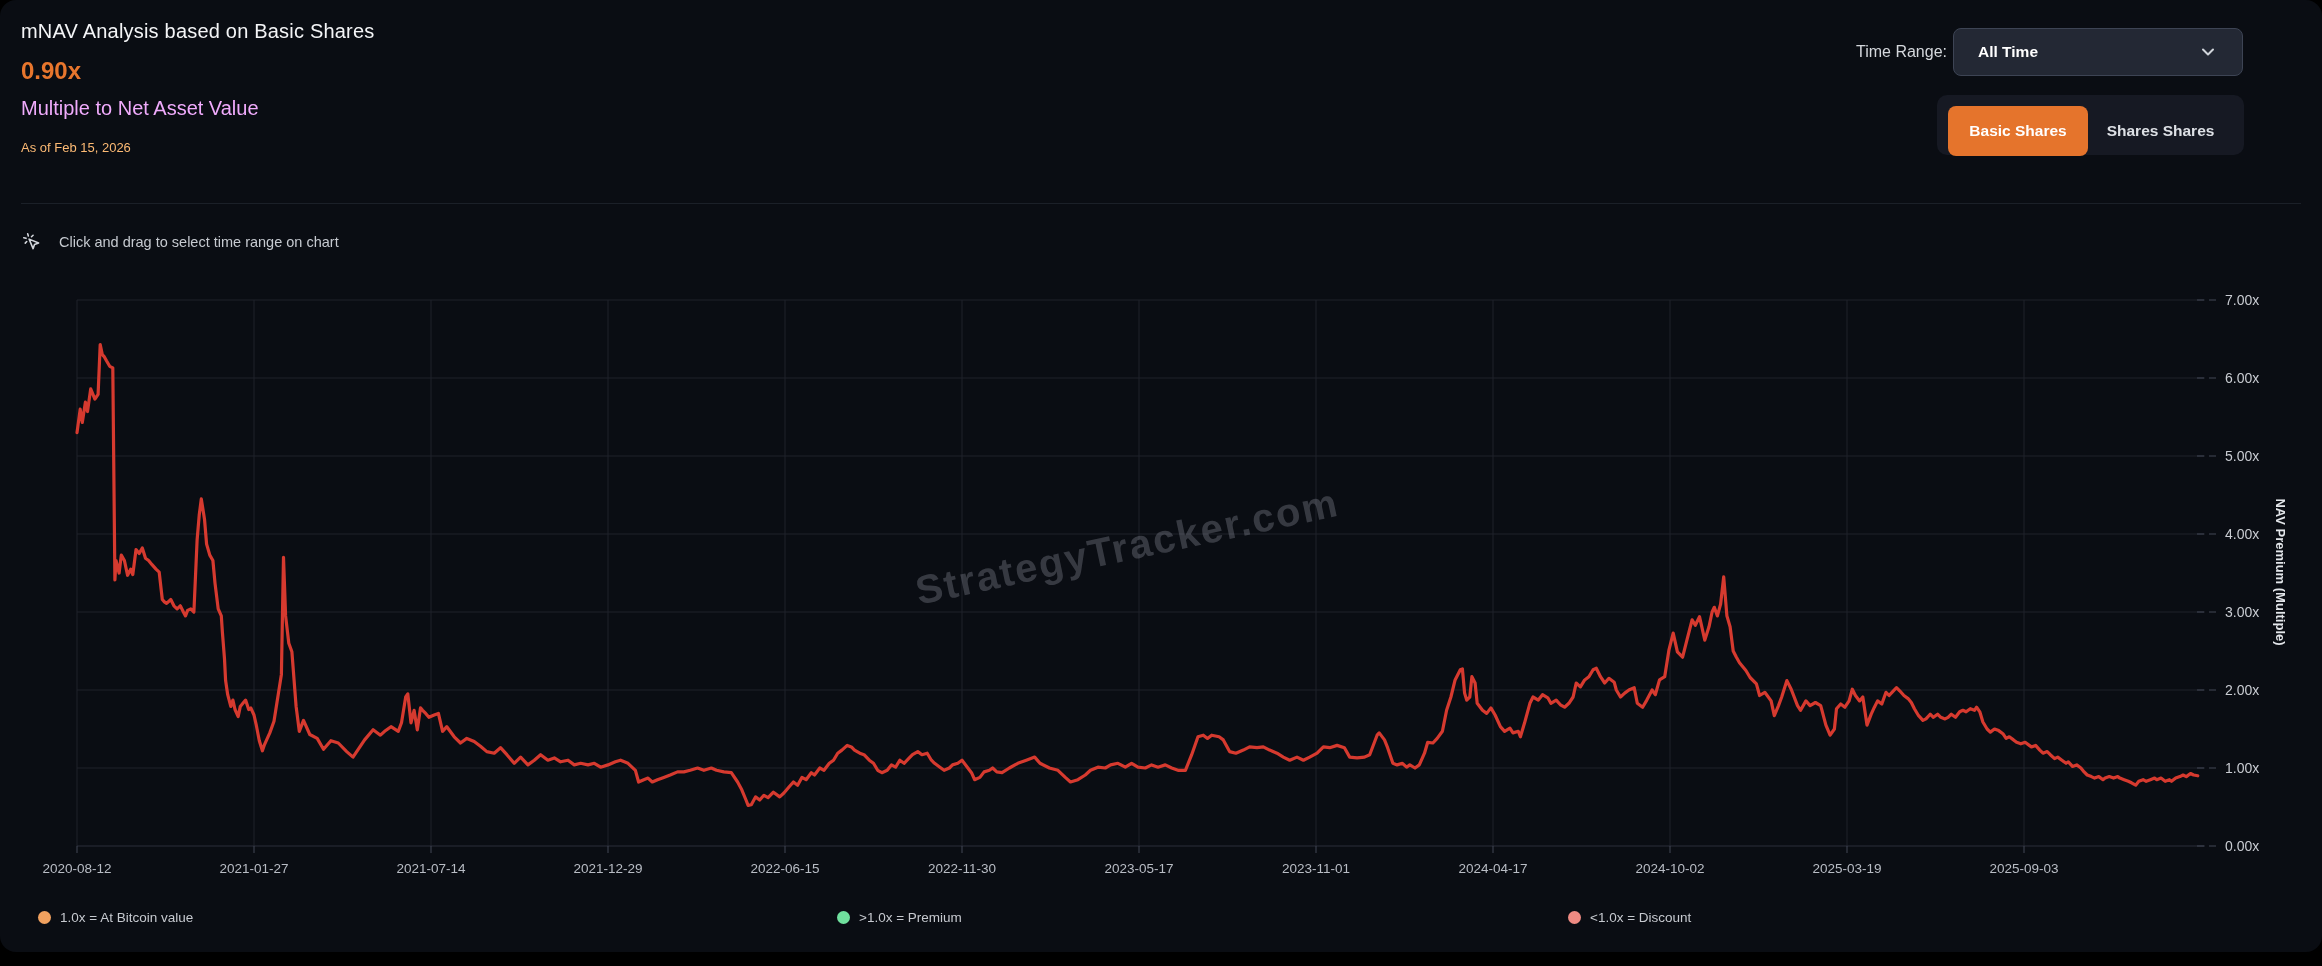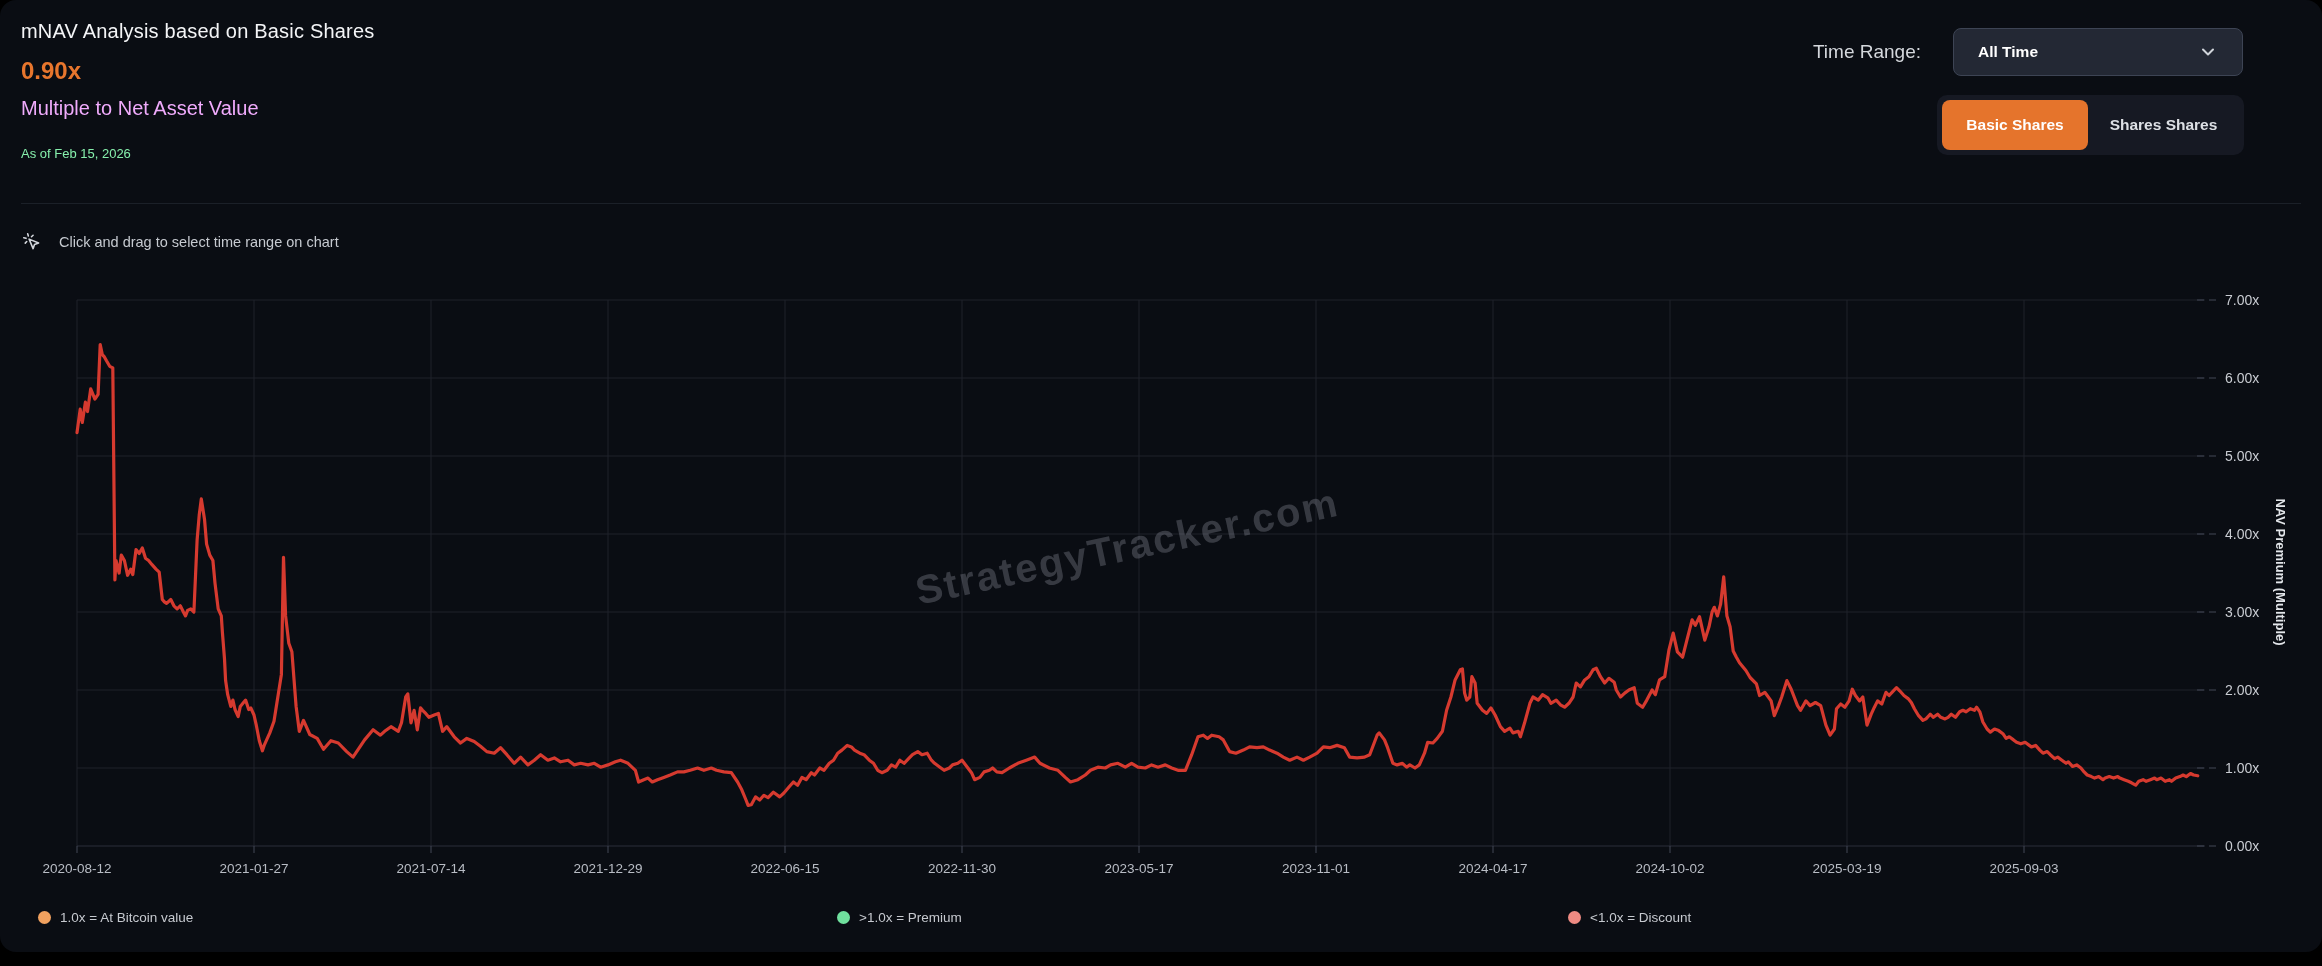--- a/index.html
+++ b/index.html
@@ -5,31 +5,31 @@
   * { margin:0; padding:0; box-sizing:border-box; }
   html,body { width:2322px; height:966px; background:#000; overflow:hidden;
               font-family:"Liberation Sans", sans-serif; }
   .card { position:relative; width:2322px; height:952px; background:#0a0d13;
           border-radius:16px; overflow:hidden; }
   
   .hleft { position:absolute; left:21px; top:20px; }
   .title { color:#f4f5f7; font-size:20px; font-weight:400; letter-spacing:.2px; }
   .mnav-value { color:#e8762d; font-size:24px; font-weight:700; margin-top:14px; }
   .subtitle { color:#f0abfc; font-size:20px; margin-top:12px; }
-  .asof { color:#86efac; font-size:13px; margin-top:26px; }
+  .asof { color:#fdba74; font-size:13px; margin-top:20px; }
   
   .time-row { position:absolute; top:28px; right:79px; display:flex; align-items:center; }
-  .time-label { color:#d4d7dc; font-size:19px; margin-right:32px; }
+  .time-label { color:#d4d7dc; font-size:16px; margin-right:6px; }
   .dropdown { width:290px; height:48px; background:#232834; border:1px solid #3d4454;
               border-radius:8px; display:flex; align-items:center; justify-content:space-between;
               padding:0 24px; cursor:pointer; }
   .dropdown span { color:#ffffff; font-size:15.5px; font-weight:700; }
   .segmented { position:absolute; top:95px; right:78px; width:307px; height:60px;
                background:#161923; border-radius:10px; display:flex; 
-               padding:5px; }
+               padding:11px; }
   .seg-btn { border:none; background:transparent; color:#dde0e5; font-size:15.5px;
              font-weight:700; height:50px; border-radius:8px; cursor:pointer;
              font-family:"Liberation Sans", sans-serif; }
   .seg-btn.active { background:#e5742c; color:#ffffff; width:146px; }
   .seg-btn.inactive { width:151px; }
   .divider { position:absolute; left:21px; right:21px; top:203px; height:1px; background:#1b2028; }
   .hint-row { position:absolute; left:22px; top:232px; display:flex; align-items:center; gap:18px; }
   .hint-row span { color:#c6cad0; font-size:14.5px; }
   #chart { position:absolute; left:0; top:0; }
   .legend { position:absolute; left:0; top:910px; width:100%; height:30px;margin-left:16px; }

